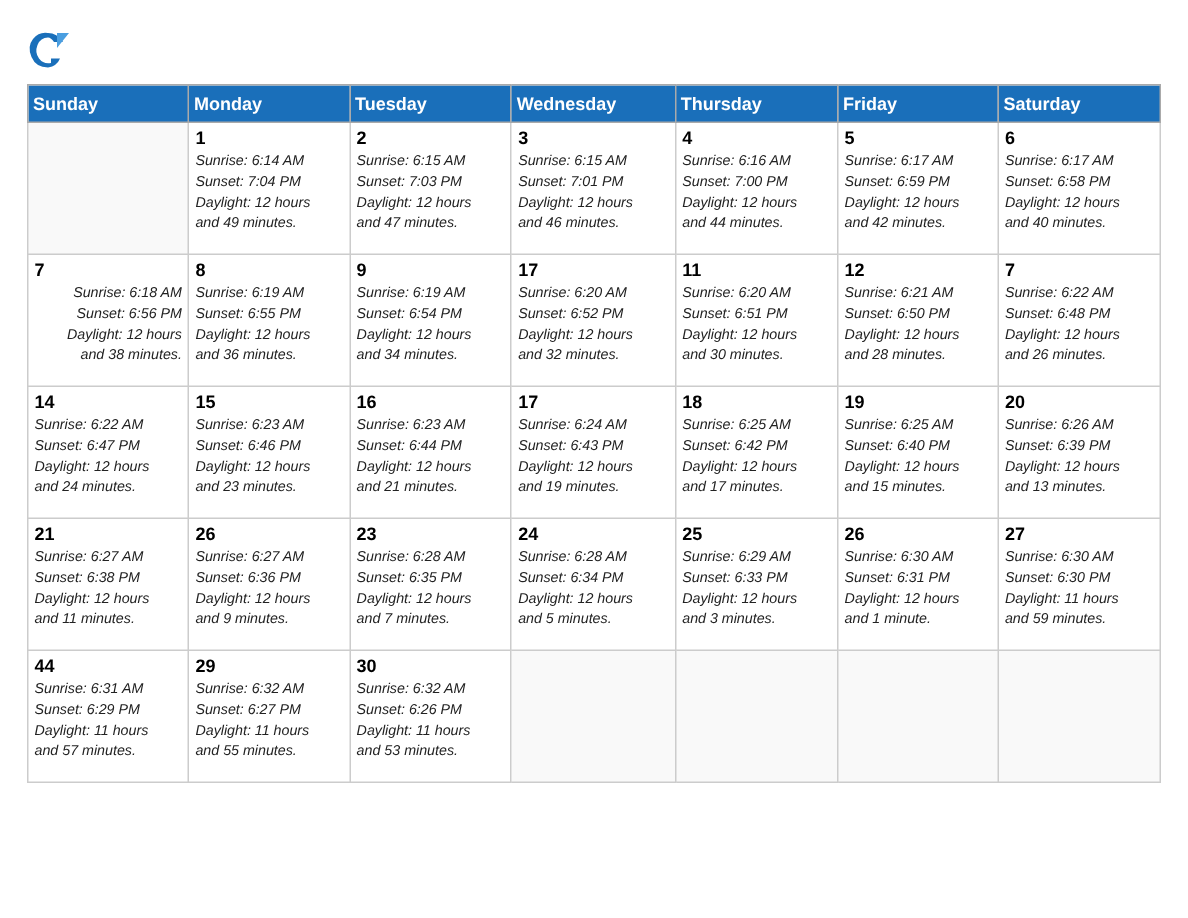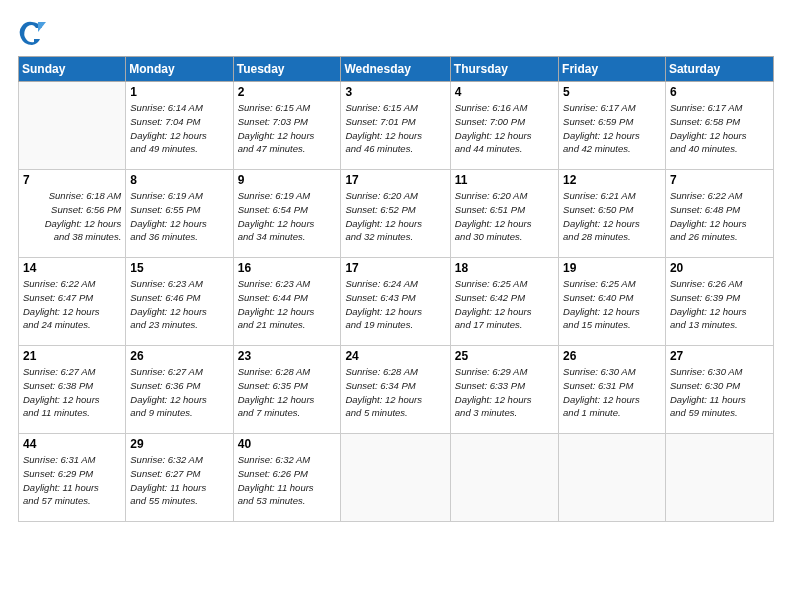--- a/index.html
+++ b/index.html
@@ -322,21 +322,21 @@
 and 57 minutes.</div>
           </td>
           <td>
             <div class="day-num">29</div>
             <div class="day-info" style="white-space: pre-line;">Sunrise: 6:32 AM
 Sunset: 6:27 PM
 Daylight: 11 hours
 and 55 minutes.</div>
           </td>
           <td>
-            <div class="day-num">40</div>
+            <div class="day-num">30</div>
             <div class="day-info" style="white-space: pre-line;">Sunrise: 6:32 AM
 Sunset: 6:26 PM
 Daylight: 11 hours
 and 53 minutes.</div>
           </td>
           <td class="empty"></td>
           <td class="empty"></td>
           <td class="empty"></td>
           <td class="empty"></td>
         </tr>

